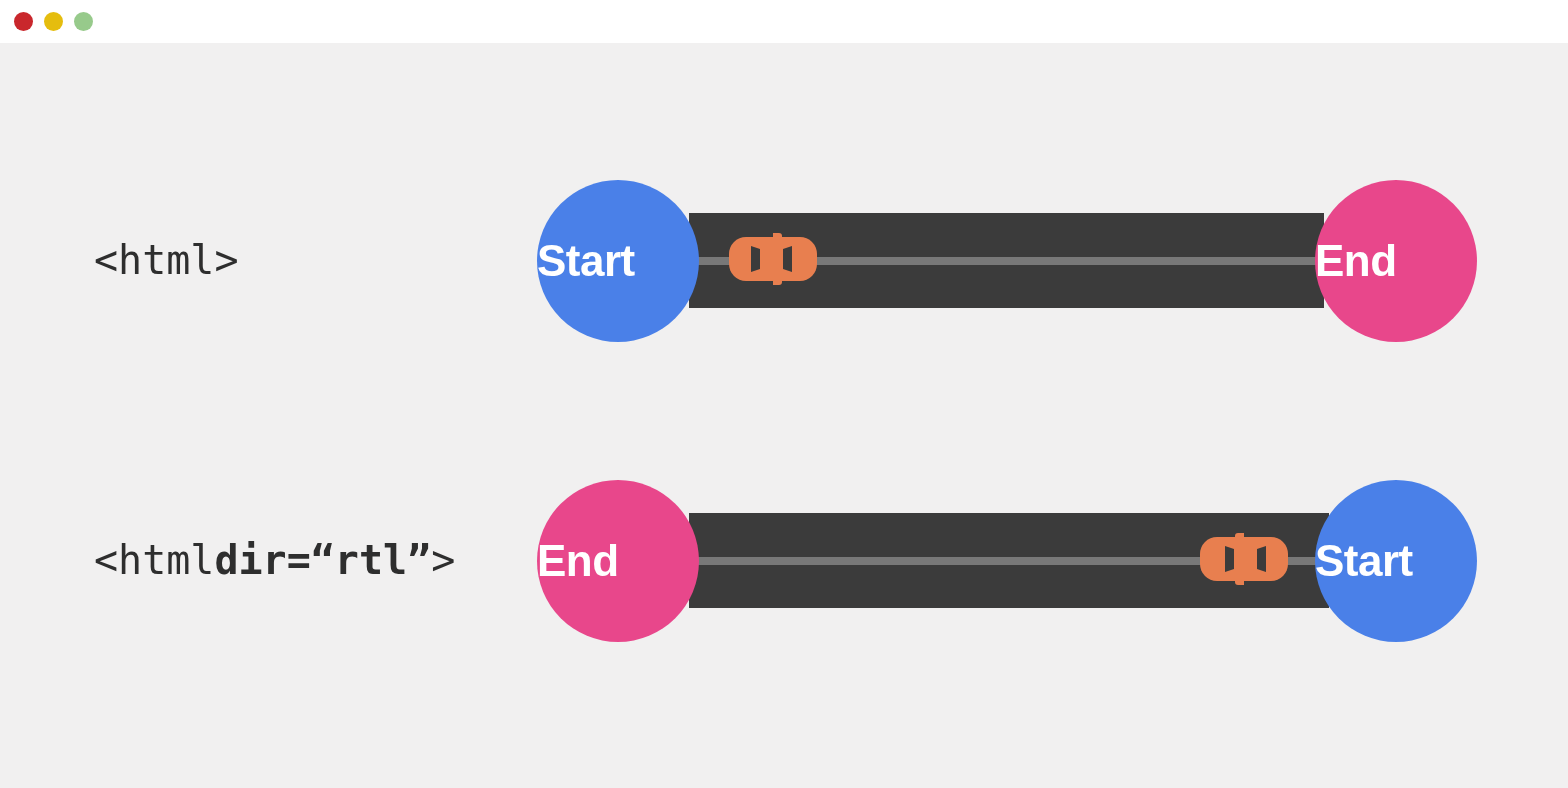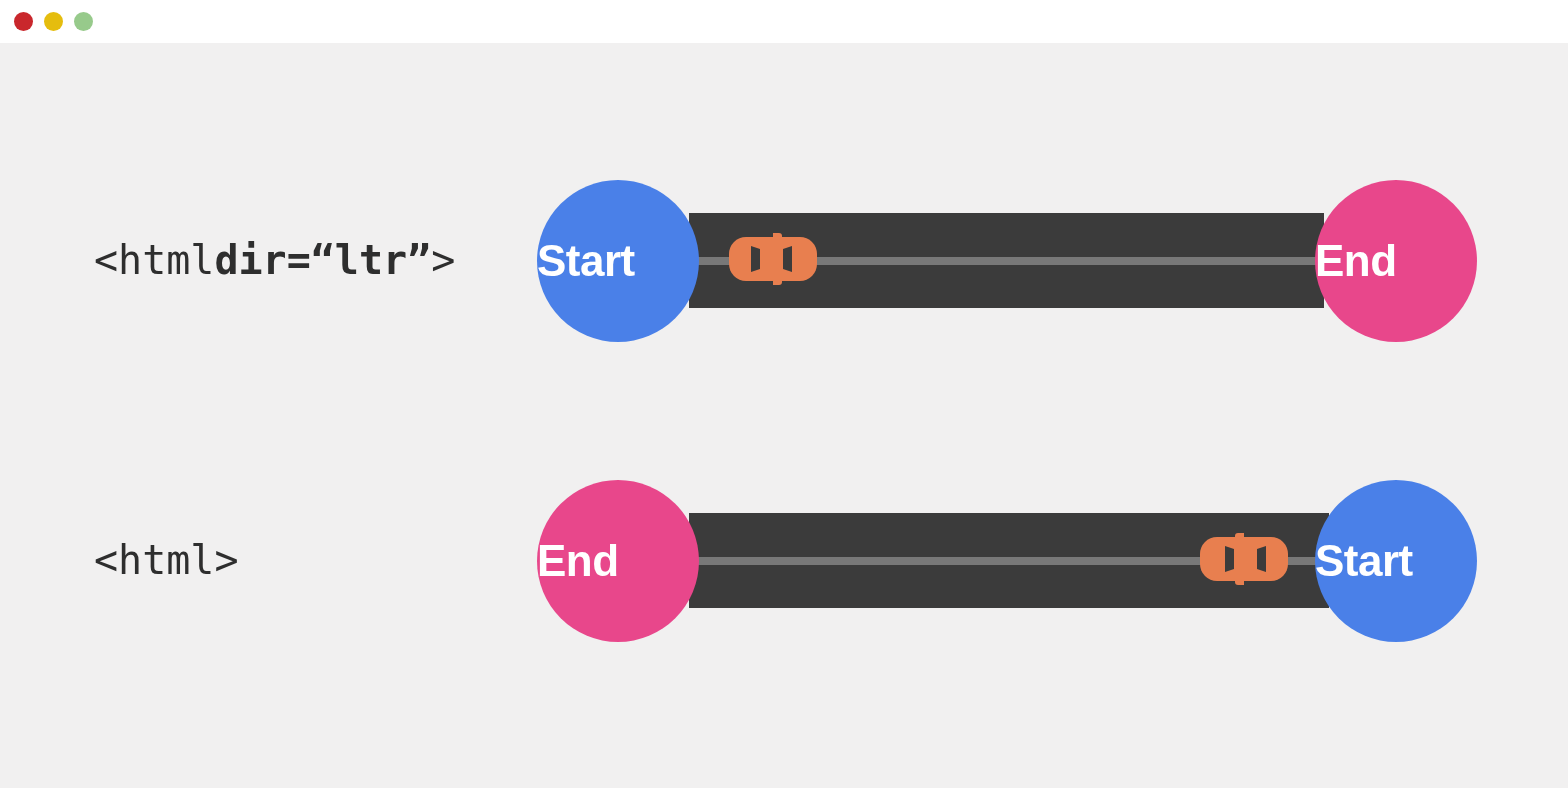--- a/index.html
+++ b/index.html
@@ -142,21 +142,20 @@
     <div class="dot dot-minimize"></div>
     <div class="dot dot-maximize"></div>
   </div>
 
   <div class="stage">
 
     <div class="demo-row row-ltr">
 
       <div class="row-label">
         <span>&lt;html </span>
-          <span class="attr">dir=“ltr”</span>
           <span>&gt;</span>
       </div>
 
       <div class="road">
         <div class="road-centerline"></div>
       </div>
 
       <div class="endpoint endpoint-blue pos-left">
         <span>Start</span>
       </div>
@@ -178,20 +177,21 @@
           <path d="M54 16 L63 13 L63 39 L54 36 Z" fill="#3b3b3b"></path>
         </svg>
       </div>
 
     </div>
 
     <div class="demo-row row-rtl">
 
       <div class="row-label">
         <span>&lt;html </span>
+          <span class="attr">dir=“rtl”</span>
           <span>&gt;</span>
       </div>
 
       <div class="road road-rtl">
         <div class="road-centerline"></div>
       </div>
 
       <div class="endpoint endpoint-pink pos-left">
         <span>End</span>
       </div>

